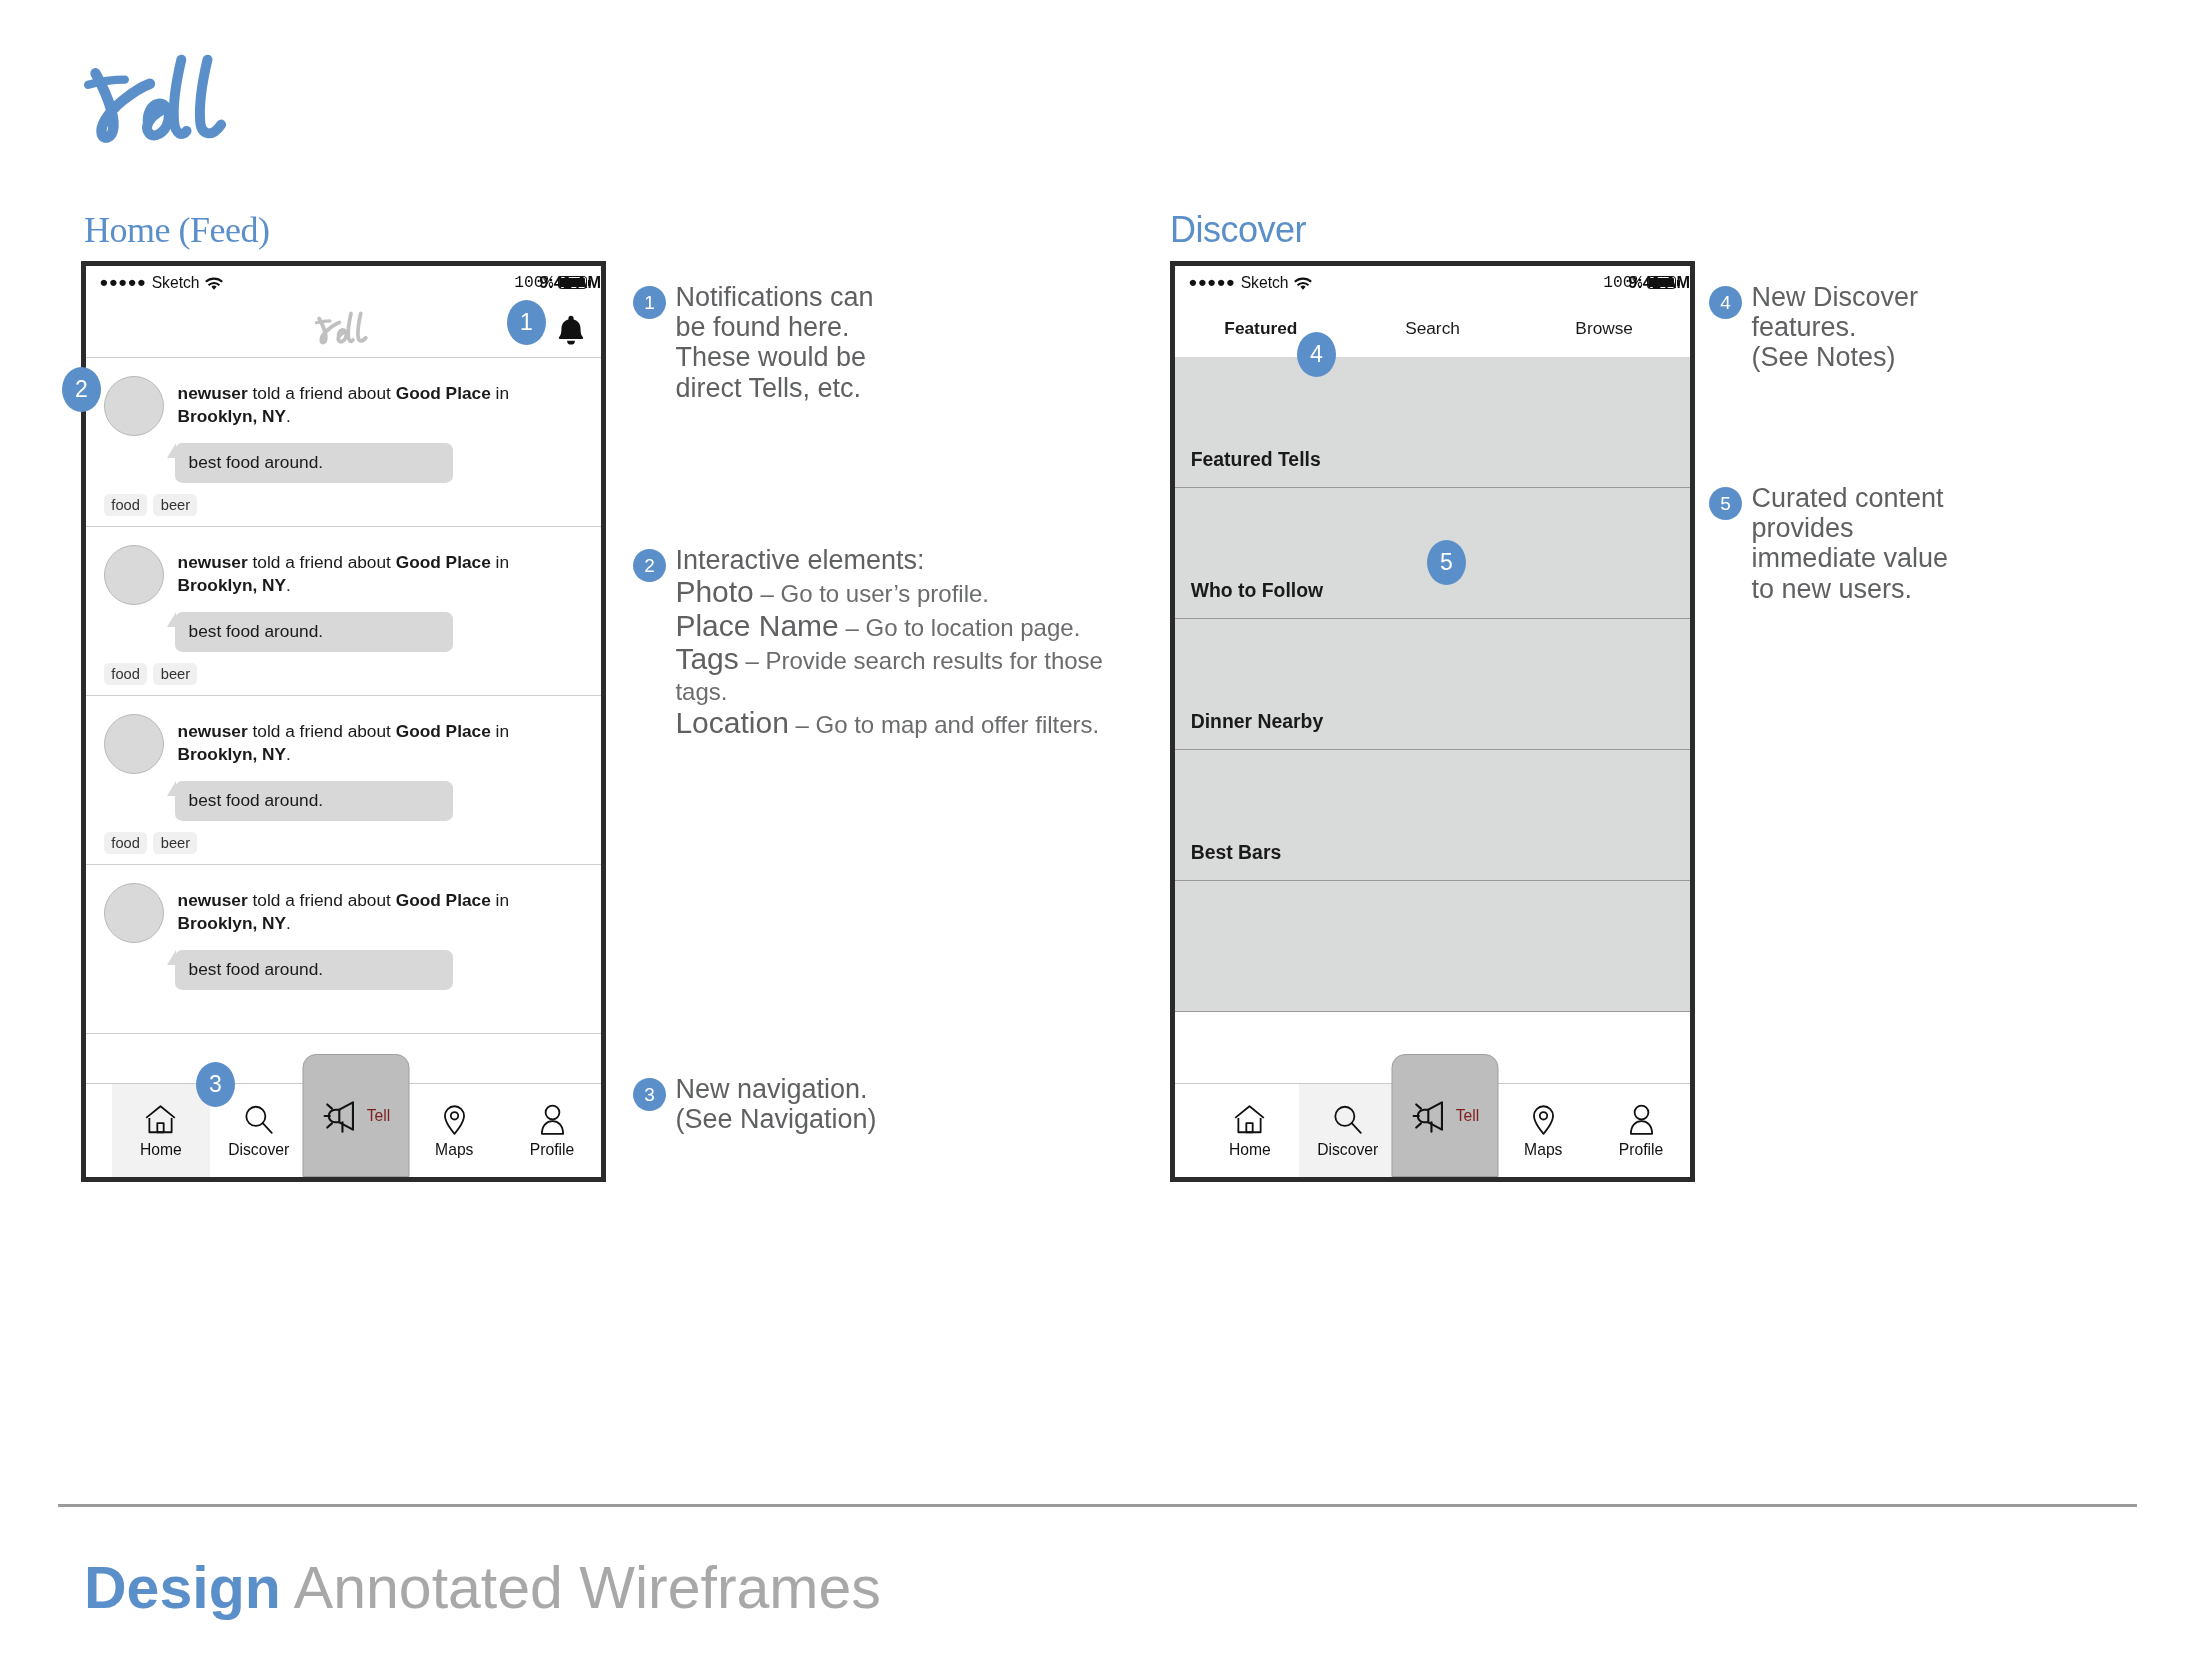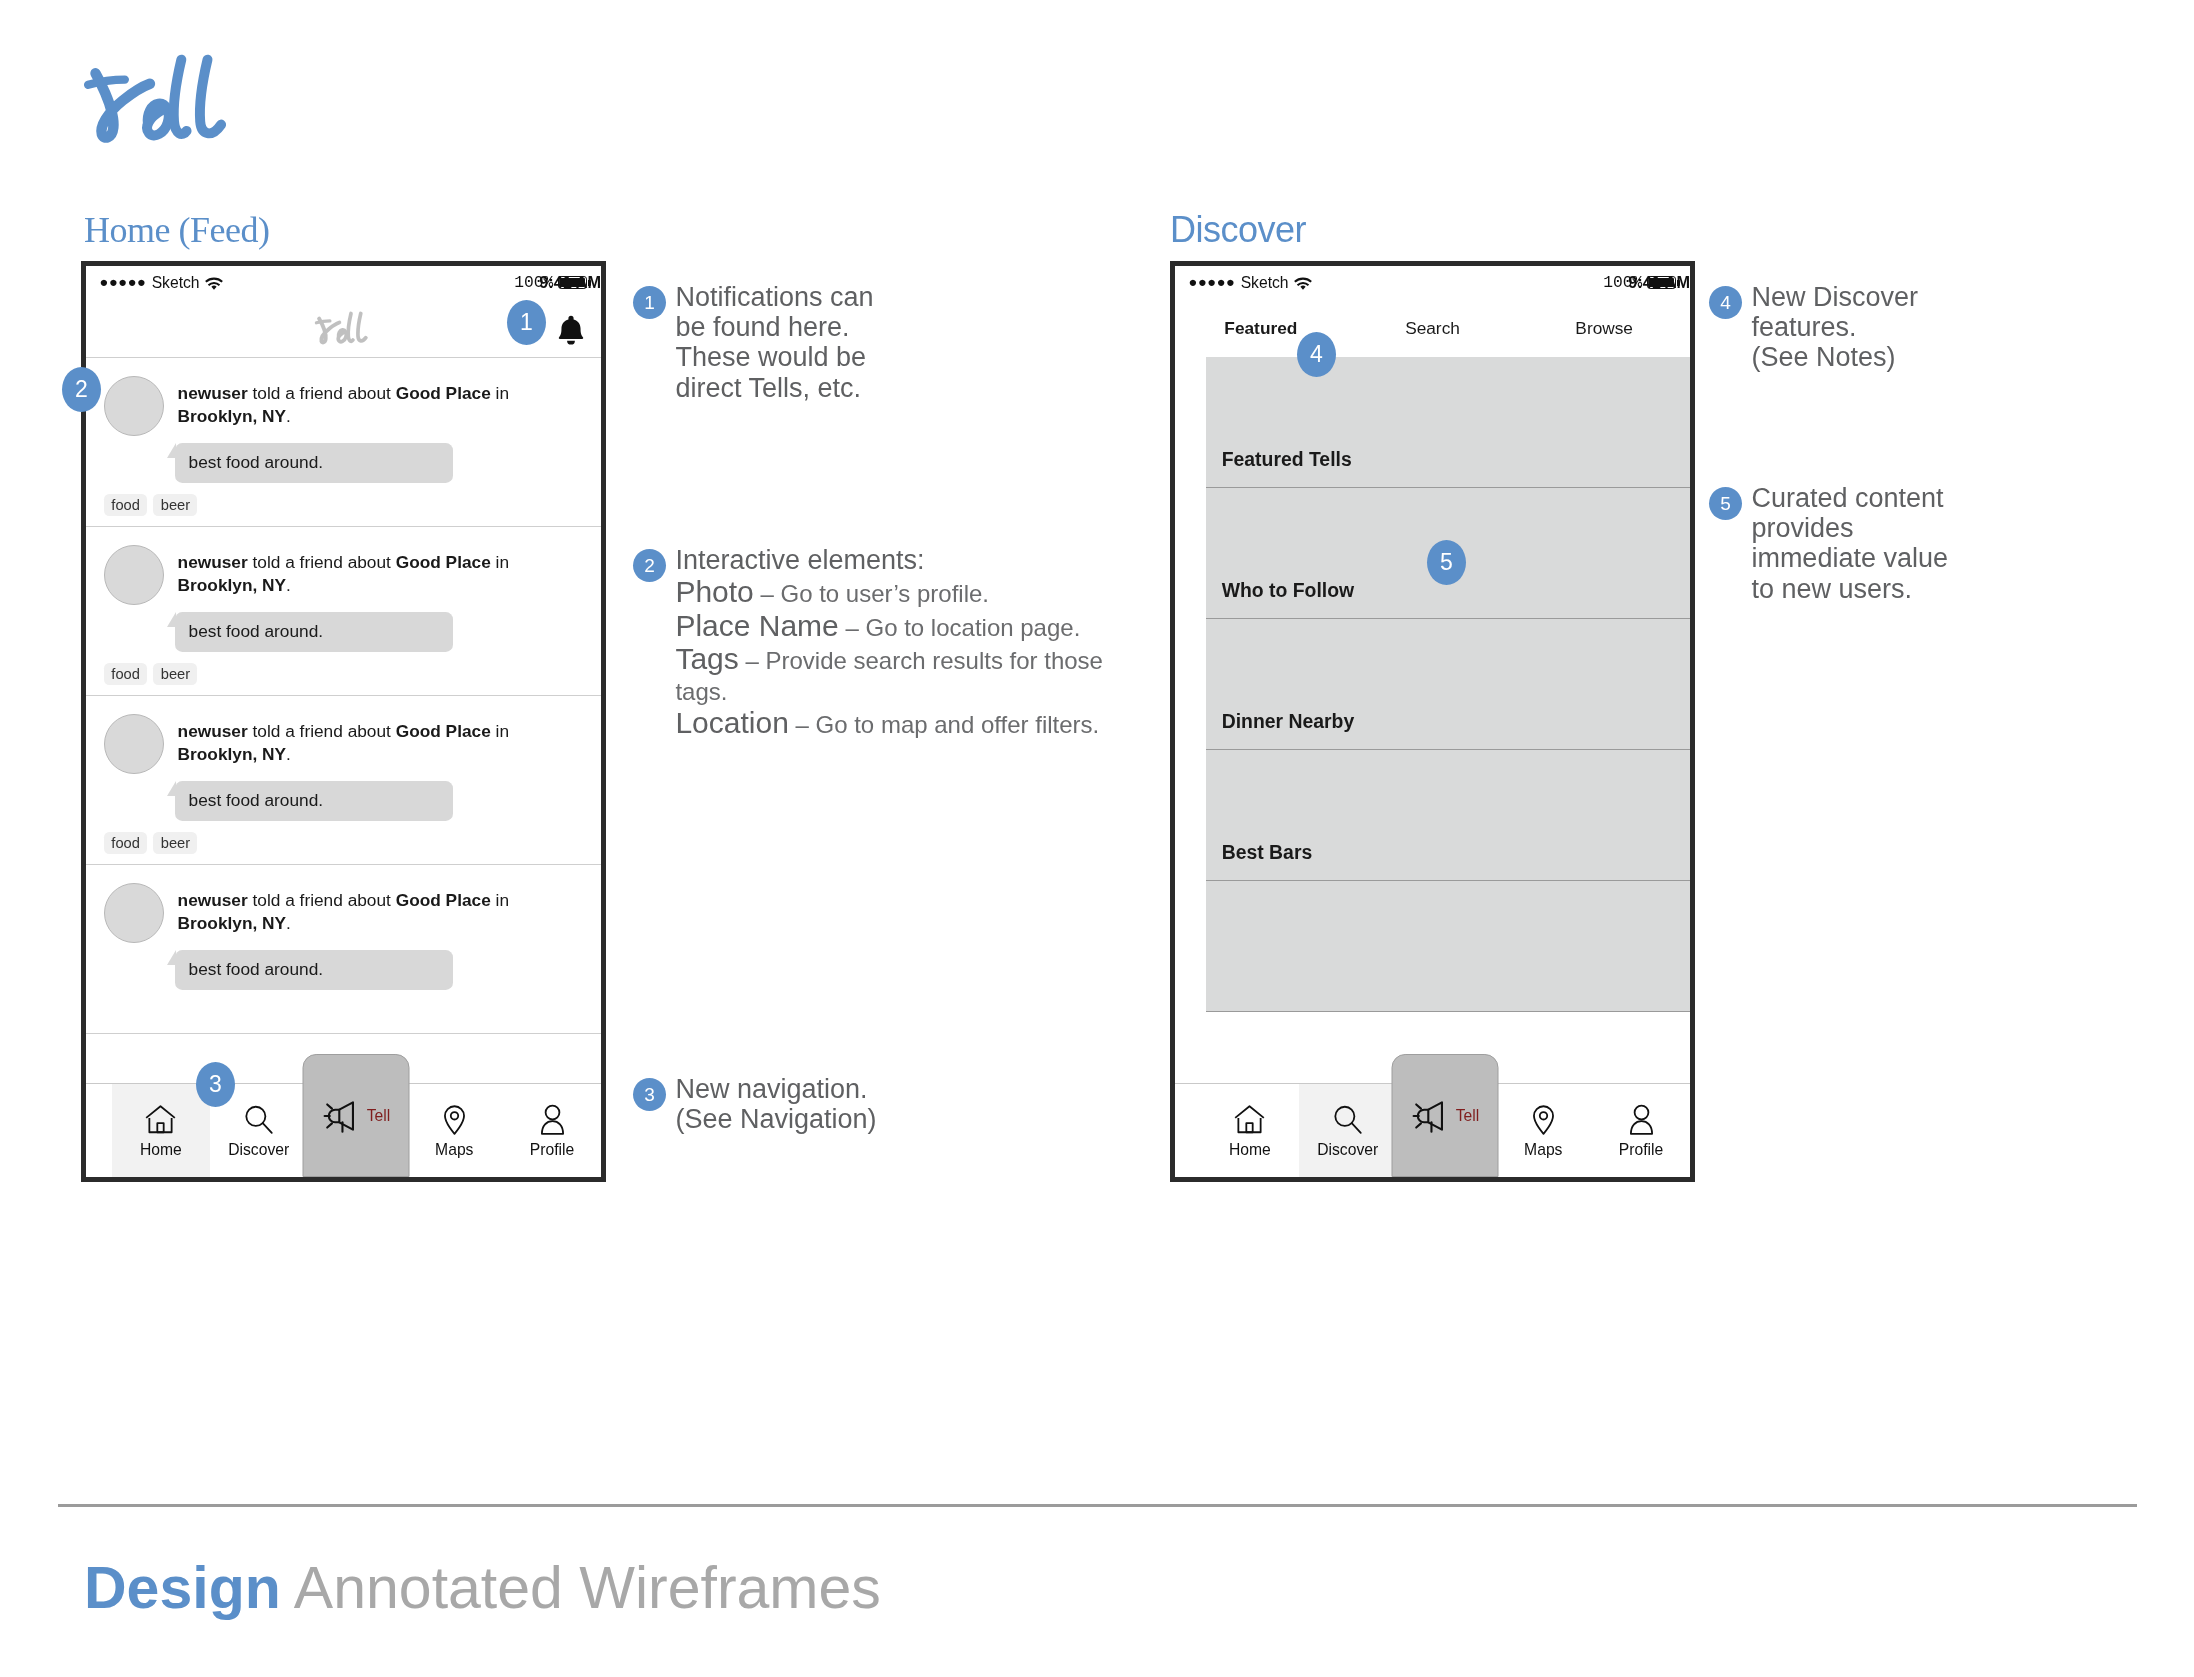--- a/index.html
+++ b/index.html
@@ -109,21 +109,21 @@
     gap:2.1px;font-size:15.7px;color:#7f1d1d;z-index:3;
   }
   .tab-center .tab-icon{width:42px;height:42px;}
 
   
   .disc-tabs{
     height:58px;display:flex;align-items:center;
   }
   .disc-tab{flex:1;text-align:center;font-size:17.3px;color:#1a1a1a;}
   .disc-tab.sel{font-weight:700;}
-  .disc-list{position:relative;padding-left:31px;}
+  .disc-list{position:relative;}
   .disc-sec{
     background:#d9dada;border-bottom:1px solid #9a9a9a;
     height:131px;box-sizing:border-box;position:relative;
   }
   .disc-sec span{
     position:absolute;left:15.7px;bottom:15.7px;font-size:19.4px;font-weight:700;color:#1a1a1a;
   }
 
   
   .badge{

